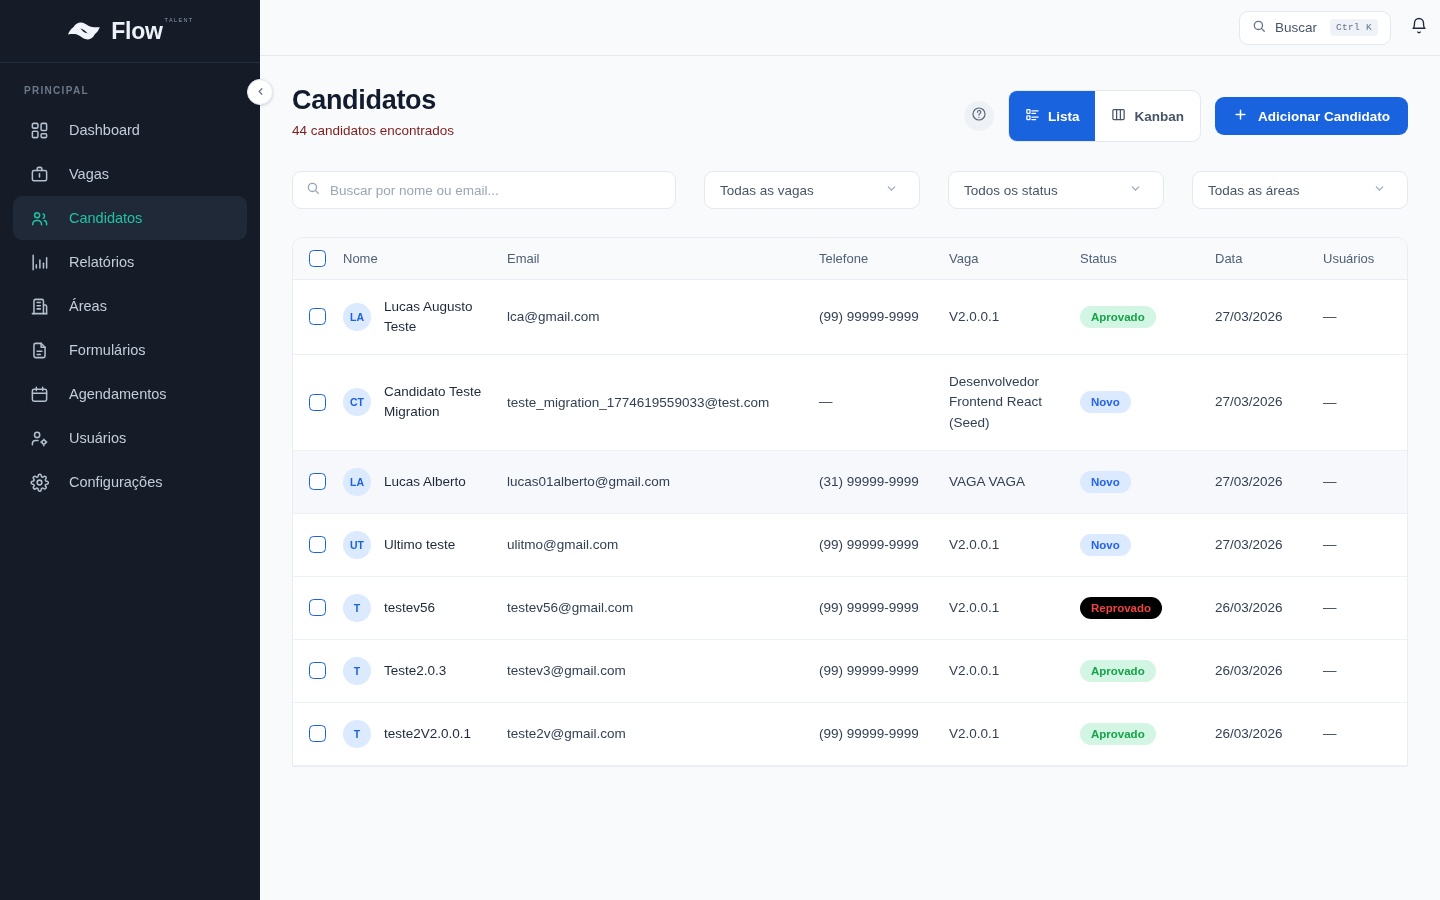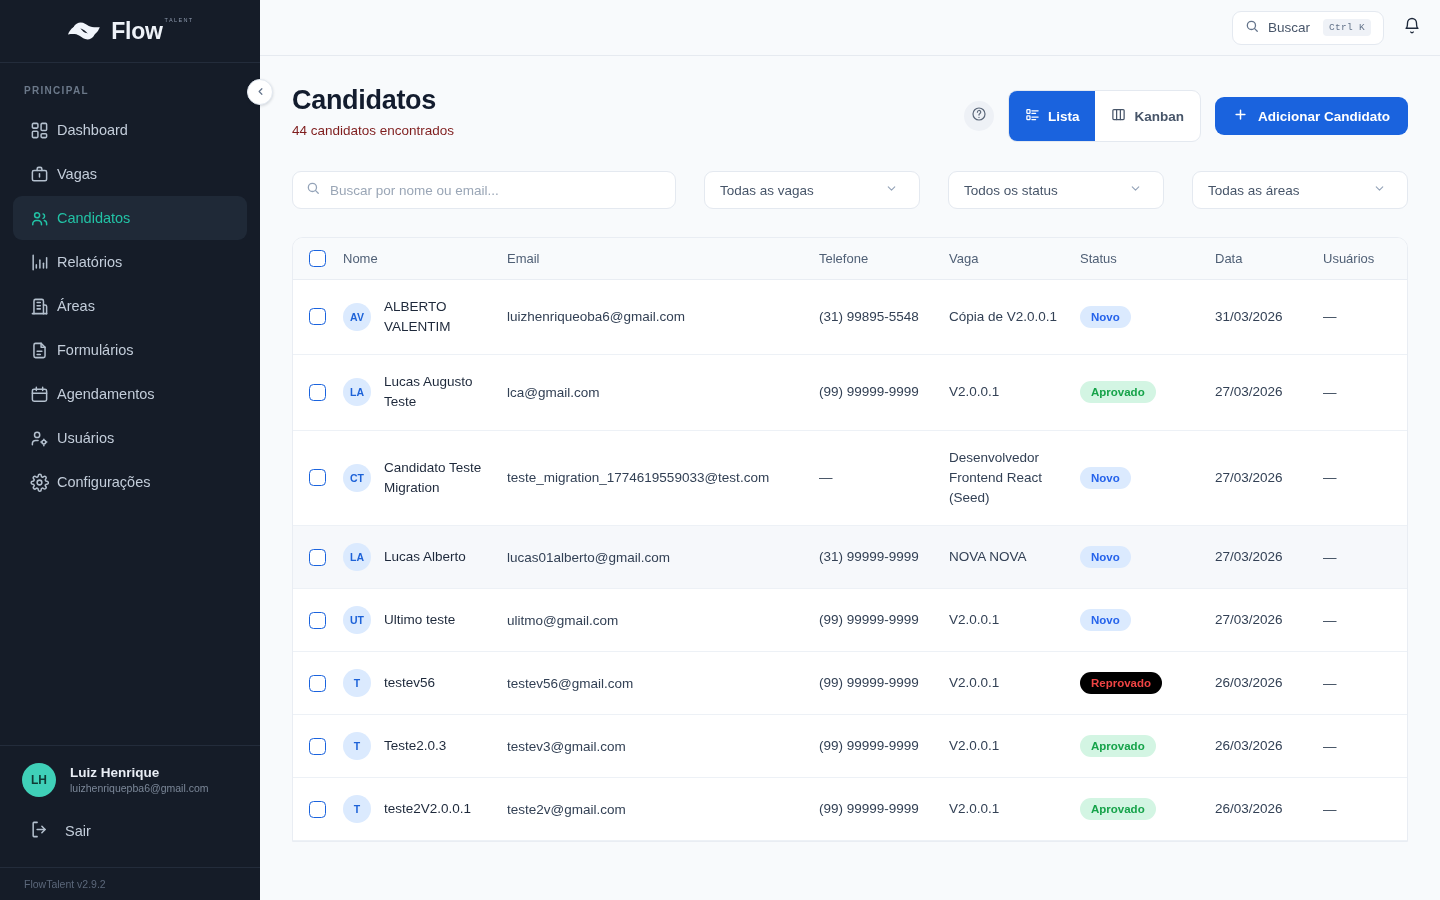--- a/index.html
+++ b/index.html
@@ -55,21 +55,21 @@
     font-size: 10px;
     font-weight: bold;
     letter-spacing: 1.3px;
     color: #6b7889;
     padding: 0 0 12px 24px;
   }
 
   .nav-item {
     display: flex;
     align-items: center;
-    gap: 8px;
+    gap: 20px;
     height: 44px;
     margin: 0 13px 0 13px;
     padding: 0 17px;
     border-radius: 9px;
     color: #c3cdda;
     font-size: 14.5px;
     cursor: pointer;
   }
   .nav-item .nav-ico { width: 19px; height: 19px; flex: 0 0 19px; display: block; color: #b4c0ce; }
   .nav-item.active { background: #1f2937; color: #22c2a5; }
@@ -125,21 +125,21 @@
   .collapse-btn svg { width: 11px; height: 11px; color: #64748b; }
 
   
   .main { flex: 1 1 auto; height: 900px; background: #f8fafc; display: flex; flex-direction: column; min-width: 0; }
 
   .topbar {
     height: 56px; flex: 0 0 56px;
     border-bottom: 1px solid #e6eaf0;
     background: #f8fafc;
     display: flex; align-items: center; justify-content: flex-end;
-    padding-right: 16px; gap: 16px;
+    padding-right: 9px; gap: 16px;
   }
   .global-search {
     display: flex; align-items: center; gap: 9px;
     height: 34px; padding: 0 9px 0 12px;
     background: #ffffff;
     border: 1px solid #e4e9f0;
     border-radius: 9px;
     min-width: 152px;
     cursor: text;
   }
@@ -431,42 +431,20 @@
         <span>
           <svg class="nav-ico" viewBox="0 0 24 24" fill="none" stroke="currentColor" stroke-width="1.9" stroke-linecap="round" stroke-linejoin="round">
             <circle cx="12" cy="12" r="3"></circle>
             <path d="M19.4 15a1.6 1.6 0 0 0 .3 1.8l.1.1a1.9 1.9 0 1 1-2.7 2.7l-.1-.1a1.6 1.6 0 0 0-1.8-.3 1.6 1.6 0 0 0-1 1.5v.3a1.9 1.9 0 1 1-3.8 0v-.2a1.6 1.6 0 0 0-1-1.5 1.6 1.6 0 0 0-1.8.3l-.1.1a1.9 1.9 0 1 1-2.7-2.7l.1-.1a1.6 1.6 0 0 0 .3-1.8 1.6 1.6 0 0 0-1.5-1H3.4a1.9 1.9 0 1 1 0-3.8h.2a1.6 1.6 0 0 0 1.5-1 1.6 1.6 0 0 0-.3-1.8l-.1-.1a1.9 1.9 0 1 1 2.7-2.7l.1.1a1.6 1.6 0 0 0 1.8.3H9.5a1.6 1.6 0 0 0 1-1.5V3.4a1.9 1.9 0 1 1 3.8 0v.2a1.6 1.6 0 0 0 1 1.5 1.6 1.6 0 0 0 1.8-.3l.1-.1a1.9 1.9 0 1 1 2.7 2.7l-.1.1a1.6 1.6 0 0 0-.3 1.8v.1a1.6 1.6 0 0 0 1.5 1h.3a1.9 1.9 0 1 1 0 3.8h-.2a1.6 1.6 0 0 0-1.5 1Z"></path>
           </svg>
         </span>
         <span>Configurações</span>
       </div>
     </div>
 
-    <div class="sidebar-footer">
-      <div class="user-row">
-        <div class="user-avatar">LH</div>
-        <div class="user-meta">
-          <div class="user-name">Luiz Henrique</div>
-          <div class="user-email">luizhenriquepba6@gmail.com</div>
-        </div>
-      </div>
-
-      <div class="logout-row">
-        <span>
-          <svg class="nav-ico" viewBox="0 0 24 24" fill="none" stroke="currentColor" stroke-width="1.9" stroke-linecap="round" stroke-linejoin="round">
-            <path d="M9 3H5a1 1 0 0 0-1 1v16a1 1 0 0 0 1 1h4"></path>
-              <path d="M15 8l4 4-4 4"></path>
-              <path d="M19 12H9"></path>
-          </svg>
-        </span>
-        <span>Sair</span>
-      </div>
-
-      <div class="version-bar">FlowTalent v2.9.2</div>
-    </div>
   </aside>
 
   <div class="collapse-btn">
     <span>
       <svg viewBox="0 0 24 24" fill="none" stroke="currentColor" stroke-width="2.6" stroke-linecap="round" stroke-linejoin="round">
         <path d="M15 18l-6-6 6-6"></path>
       </svg>
     </span>
   </div>
 
@@ -600,37 +578,20 @@
               <th class="col-aval">Usuários</th>
             </tr>
           </thead>
           <tbody id="tbody">
               <tr>
                 <td class="col-chk">
                   <span class="chk"></span>
                 </td>
                 <td class="col-nome">
                   <div class="name-cell">
-                    <div class="row-avatar">AV</div>
-                    <div class="row-name">ALBERTO VALENTIM</div>
-                  </div>
-                </td>
-                <td class="col-email cell-email">luizhenriqueoba6@gmail.com</td>
-                <td class="col-tel cell-muted">(31) 99895-5548</td>
-                <td class="col-vaga cell-muted">Cópia de V2.0.0.1</td>
-                <td class="col-stat"><span class="badge badge-novo">Novo</span></td>
-                <td class="col-data cell-muted">31/03/2026</td>
-                <td class="col-aval cell-dash">—</td>
-              </tr>
-              <tr>
-                <td class="col-chk">
-                  <span class="chk"></span>
-                </td>
-                <td class="col-nome">
-                  <div class="name-cell">
                     <div class="row-avatar">LA</div>
                     <div class="row-name">Lucas Augusto Teste</div>
                   </div>
                 </td>
                 <td class="col-email cell-email">lca@gmail.com</td>
                 <td class="col-tel cell-muted">(99) 99999-9999</td>
                 <td class="col-vaga cell-muted">V2.0.0.1</td>
                 <td class="col-stat"><span class="badge badge-aprovado">Aprovado</span></td>
                 <td class="col-data cell-muted">27/03/2026</td>
                 <td class="col-aval cell-dash">—</td>
@@ -657,21 +618,21 @@
                   <span class="chk"></span>
                 </td>
                 <td class="col-nome">
                   <div class="name-cell">
                     <div class="row-avatar">LA</div>
                     <div class="row-name">Lucas Alberto</div>
                   </div>
                 </td>
                 <td class="col-email cell-email">lucas01alberto@gmail.com</td>
                 <td class="col-tel cell-muted">(31) 99999-9999</td>
-                <td class="col-vaga cell-muted">NOVA NOVA</td>
+                <td class="col-vaga cell-muted">VAGA VAGA</td>
                 <td class="col-stat"><span class="badge badge-novo">Novo</span></td>
                 <td class="col-data cell-muted">27/03/2026</td>
                 <td class="col-aval cell-dash">—</td>
               </tr>
               <tr>
                 <td class="col-chk">
                   <span class="chk"></span>
                 </td>
                 <td class="col-nome">
                   <div class="name-cell">

